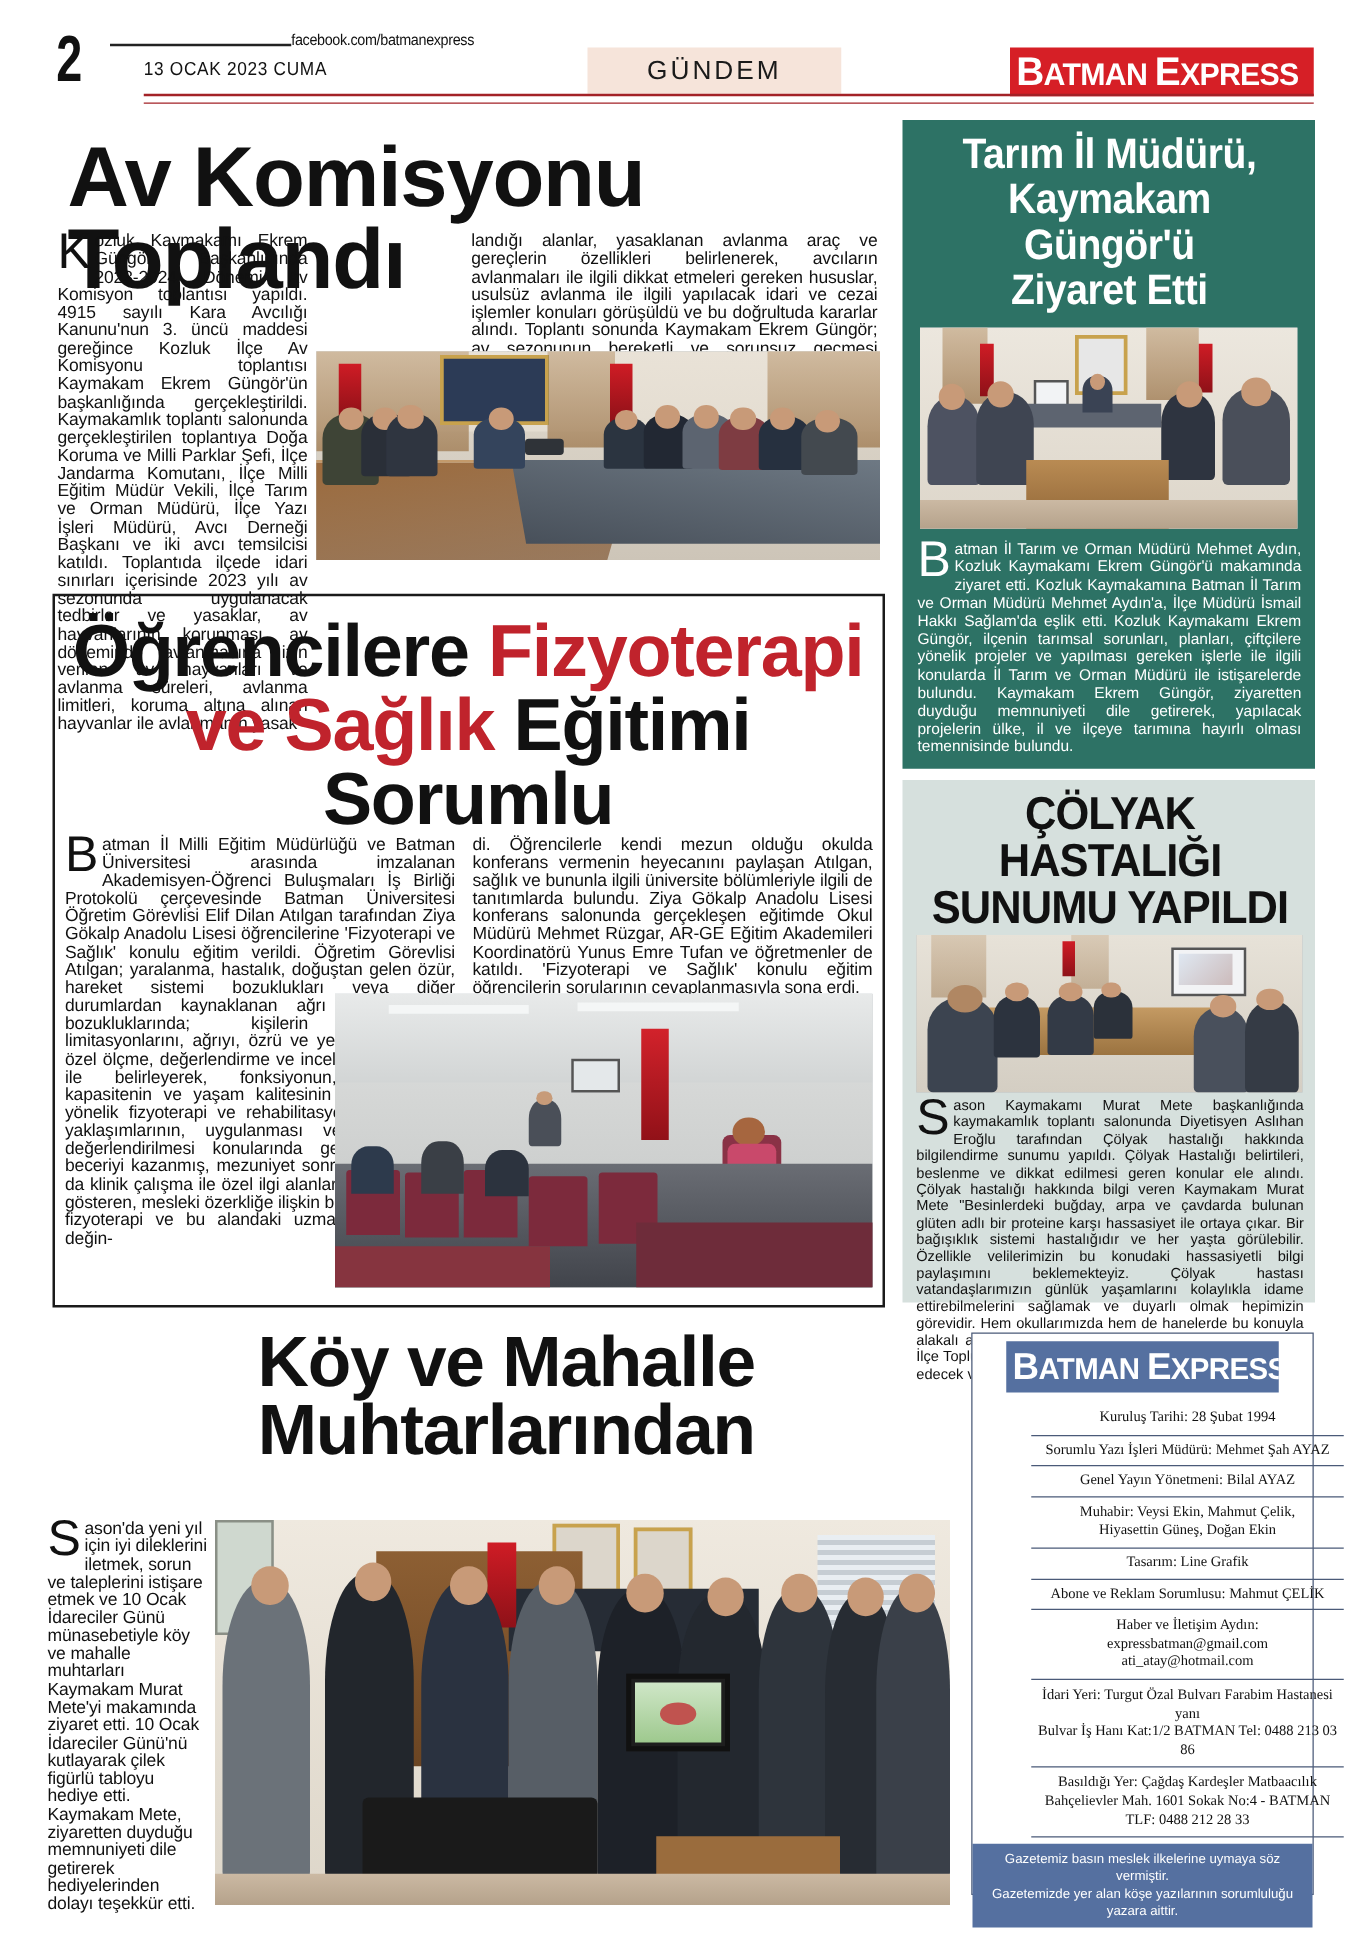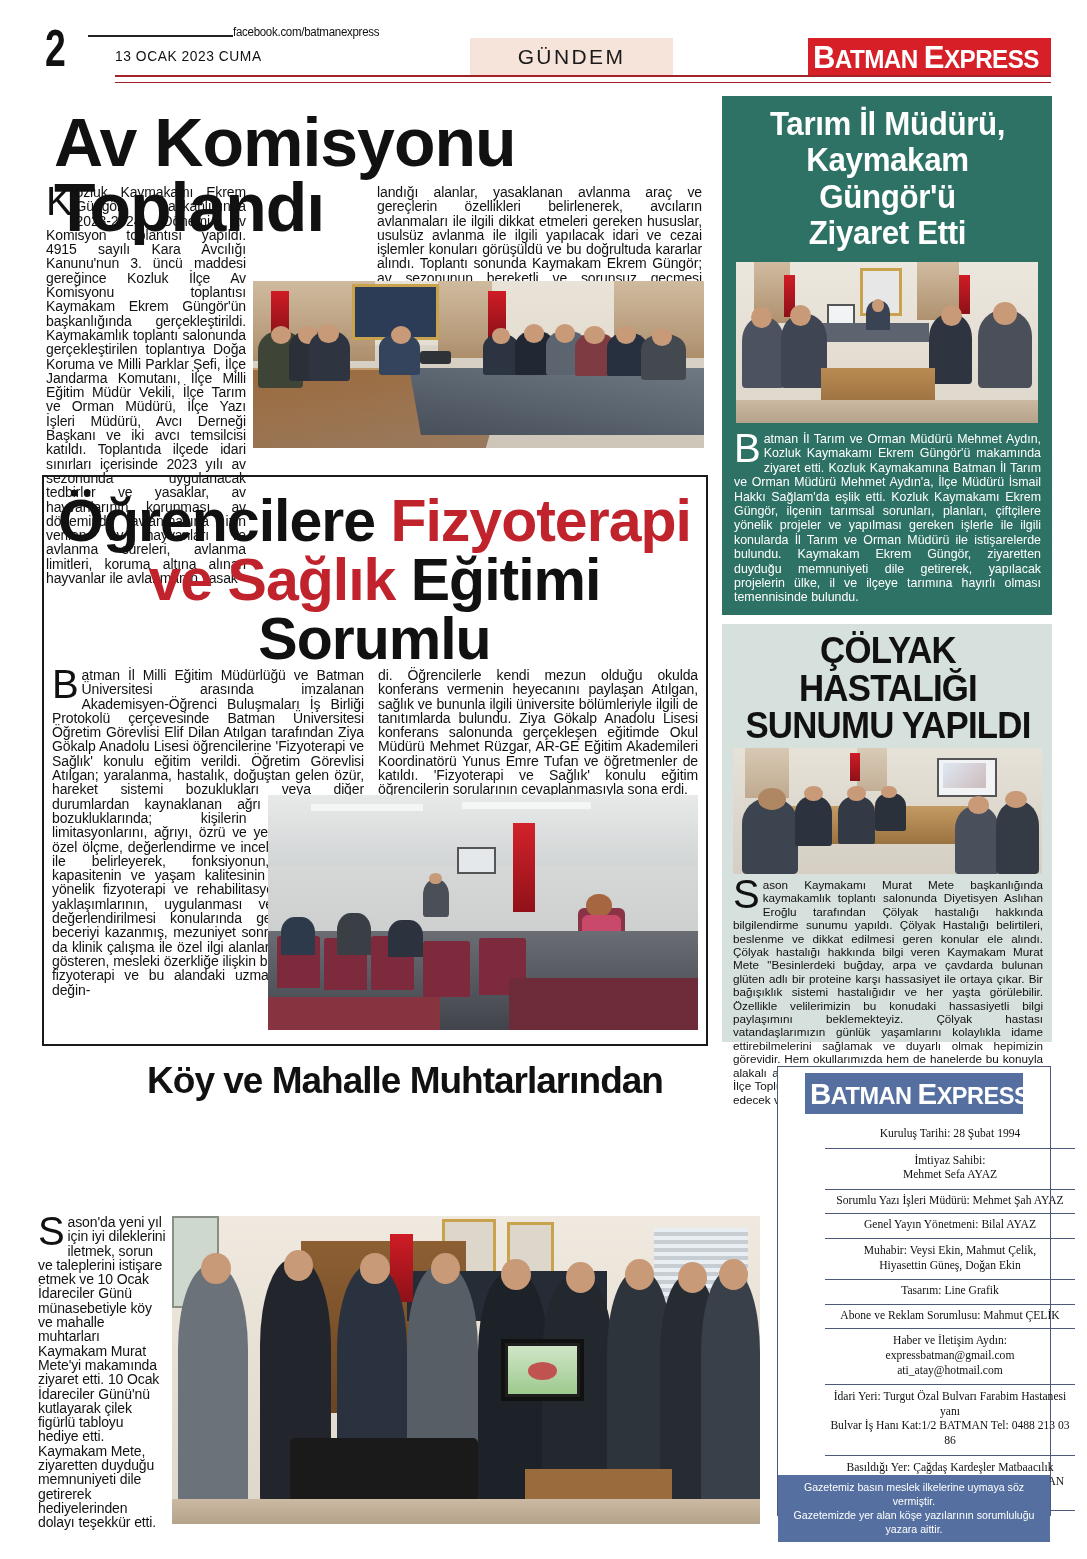--- a/index.html
+++ b/index.html
@@ -280,21 +280,21 @@
     font-size: 11.7px;
     line-height: 13.4px;
     text-align: justify;
   }
 
   
   #a3-head1 {
     position: absolute;
     left: 40px; top: 1063px;
     width: 730px;
-    font-size: 37px;
+    font-size: 57px;
     text-align: center;
   }
   #a3-head2 {
     position: absolute;
     left: 40px; top: 1117px;
     width: 730px;
     font-size: 56px;
     text-align: center;
     color: #c0232c;
   }
@@ -536,21 +536,20 @@
     <div class="ph-floor" style="left:0;top:92%;width:100%;height:8%;"></div>
   </div>
 
   <div id="cp-box"></div>
   <div id="cp-logo">
     <div class="logo-text"><span>B</span><span class="sm">ATMAN </span><span>E</span><span class="sm">XPRESS</span></div>
   </div>
 
   <div class="cp-rows">
     <div class="cp-row"><span>Kuruluş Tarihi: 28 Şubat 1994</span></div>
-    <div class="cp-row"><span>İmtiyaz Sahibi:</span><br><span>Mehmet Sefa AYAZ</span></div>
     <div class="cp-row tight"><span>Sorumlu Yazı İşleri Müdürü: Mehmet Şah AYAZ</span></div>
     <div class="cp-row tight"><span>Genel Yayın Yönetmeni: Bilal AYAZ</span></div>
     <div class="cp-row"><span>Muhabir: Veysi Ekin, Mahmut Çelik,</span><br><span>Hiyasettin Güneş, Doğan Ekin</span></div>
     <div class="cp-row tight"><span>Tasarım: Line Grafik</span></div>
     <div class="cp-row tight"><span>Abone ve Reklam Sorumlusu: Mahmut ÇELİK</span></div>
     <div class="cp-row"><span>Haber ve İletişim Aydın:</span><br><span>expressbatman@gmail.com</span><br><span>ati_atay@hotmail.com</span></div>
     <div class="cp-row"><span>İdari Yeri: Turgut Özal Bulvarı Farabim Hastanesi yanı</span><br><span>Bulvar İş Hanı Kat:1/2 BATMAN Tel: 0488 213 03 86</span></div>
     <div class="cp-row"><span>Basıldığı Yer: Çağdaş Kardeşler Matbaacılık</span><br><span>Bahçelievler Mah. 1601 Sokak No:4  -  BATMAN</span><br><span>TLF: 0488 212 28 33</span></div>
     <div class="cp-row"><span>Yerel Süreli Yayın</span></div>
   </div>

